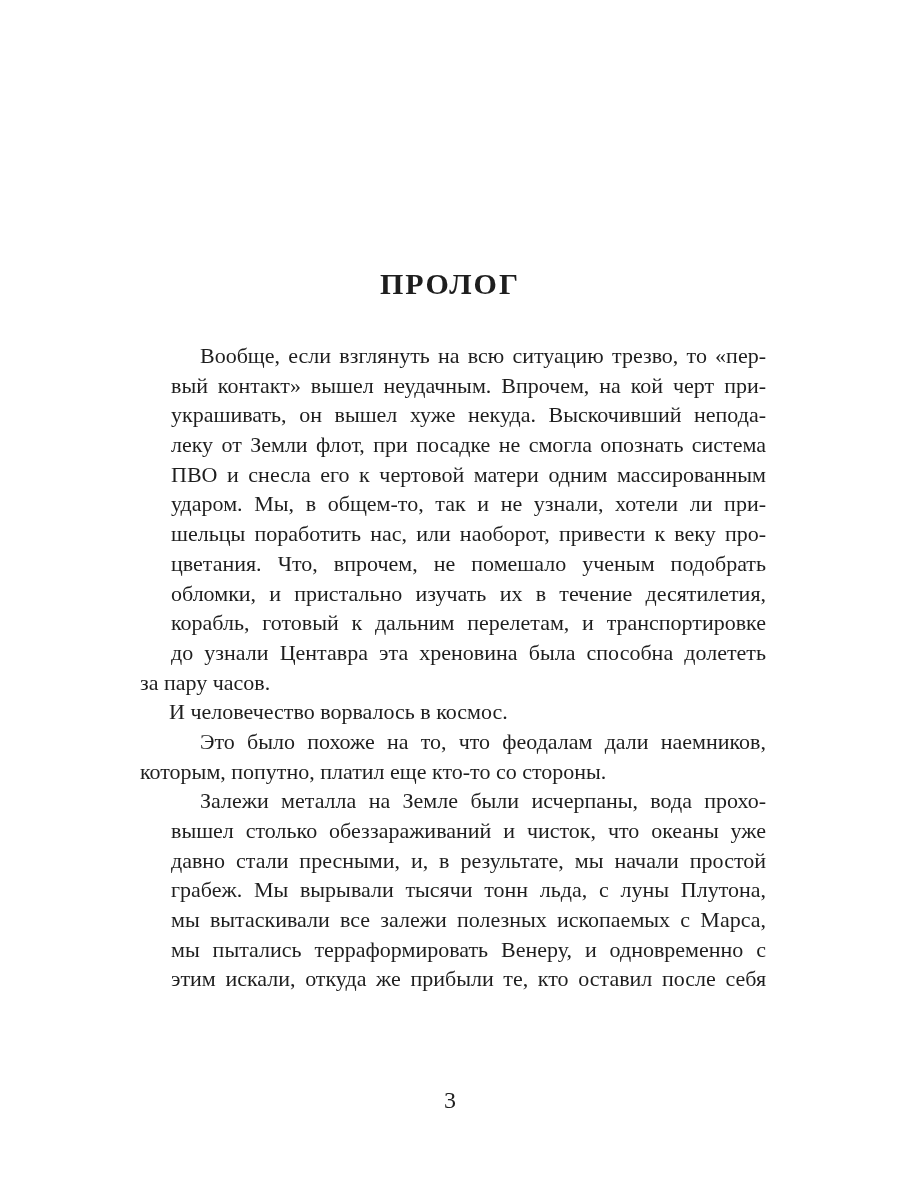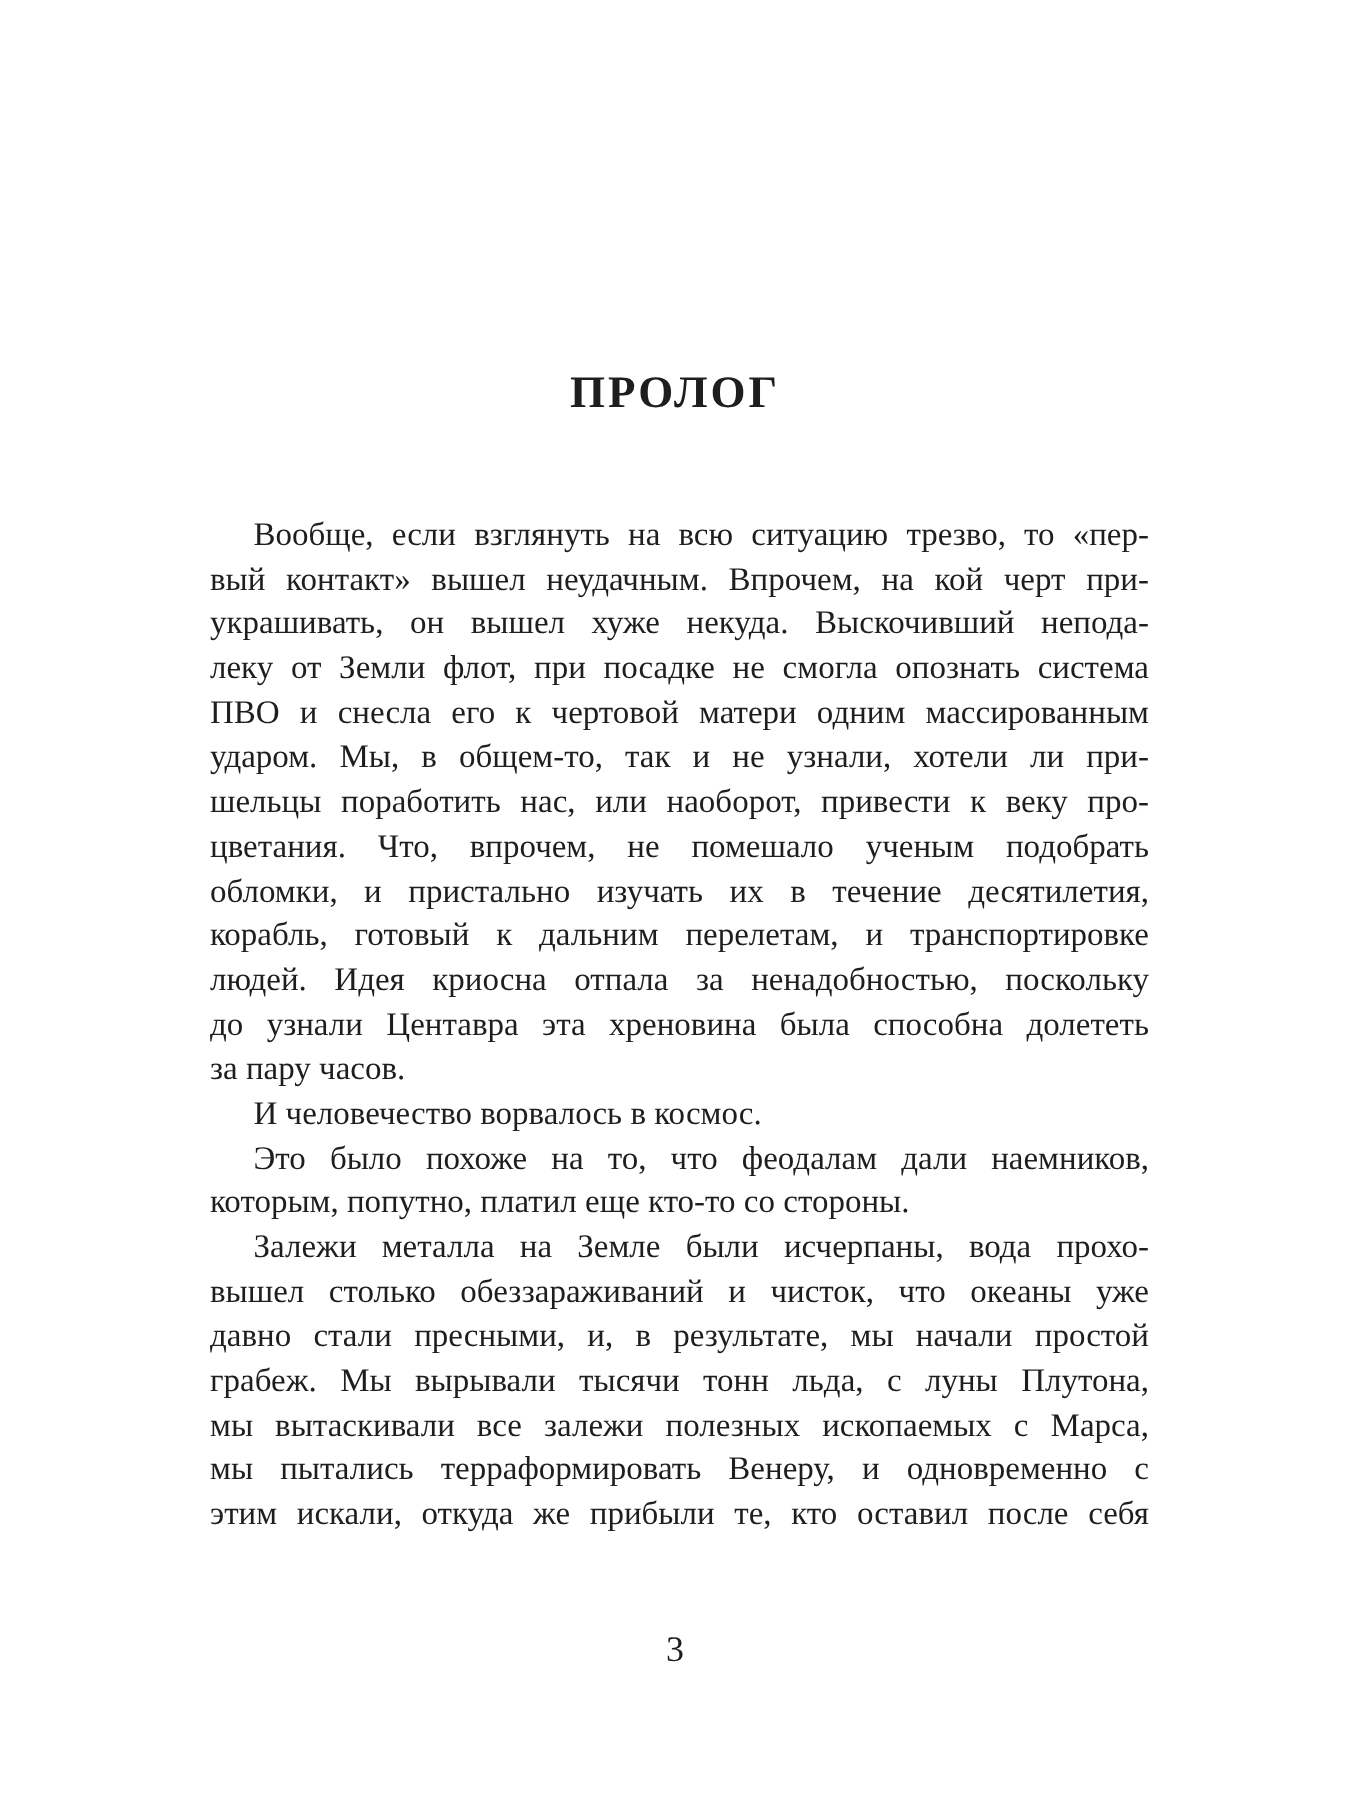--- a/index.html
+++ b/index.html
@@ -14,21 +14,21 @@
     position: relative;
     overflow: hidden;
   }
   .page {
     position: absolute;
     inset: 0;
     background: #ffffff;
   }
   .chapter-title {
     position: absolute;
-    top: 246px;
+    top: 268px;
     left: 137px;
     width: 626px;
     text-align: center;
     font-size: 30px;
     line-height: 32px;
     font-weight: bold;
     letter-spacing: 2px;
   }
   .text-block {
     position: absolute;
@@ -37,21 +37,21 @@
     width: 626px;
     font-size: 22px;
     line-height: 29.7px;
   }
   .text-line {
     text-align: justify;
     text-align-last: justify;
     height: 29.7px;
     white-space: nowrap;
   }
-  .text-line.justified { white-space: normal; }
+  .text-line.justified { white-space: normal; margin-left: 31px; }
   .text-line.indent { text-indent: 29px; }
   .text-line.para-end {
     text-align-last: left;
     white-space: nowrap;
   }
   .page-number {
     position: absolute;
     top: 1086px;
     left: 0;
     width: 900px;
@@ -70,21 +70,20 @@
       <div class="text-line indent justified">Вообще, если взглянуть на всю ситуацию трезво, то «пер-</div>
       <div class="text-line justified">вый контакт» вышел неудачным. Впрочем, на кой черт при-</div>
       <div class="text-line justified">украшивать, он вышел хуже некуда. Выскочивший непода-</div>
       <div class="text-line justified">леку от Земли флот, при посадке не смогла опознать система</div>
       <div class="text-line justified">ПВО и снесла его к чертовой матери одним массированным</div>
       <div class="text-line justified">ударом. Мы, в общем-то, так и не узнали, хотели ли при-</div>
       <div class="text-line justified">шельцы поработить нас, или наоборот, привести к веку про-</div>
       <div class="text-line justified">цветания. Что, впрочем, не помешало ученым подобрать</div>
       <div class="text-line justified">обломки, и пристально изучать их в течение десятилетия,</div>
       <div class="text-line justified">корабль, готовый к дальним перелетам, и транспортировке</div>
-      <div class="text-line justified">людей. Идея криосна отпала за ненадобностью, поскольку</div>
       <div class="text-line justified">до узнали Центавра эта хреновина была способна долететь</div>
       <div class="text-line para-end">за пару часов.</div>
       <div class="text-line indent para-end">И человечество ворвалось в космос.</div>
       <div class="text-line indent justified">Это было похоже на то, что феодалам дали наемников,</div>
       <div class="text-line para-end">которым, попутно, платил еще кто-то со стороны.</div>
       <div class="text-line indent justified">Залежи металла на Земле были исчерпаны, вода прохо-</div>
       <div class="text-line justified">вышел столько обеззараживаний и чисток, что океаны уже</div>
       <div class="text-line justified">давно стали пресными, и, в результате, мы начали простой</div>
       <div class="text-line justified">грабеж. Мы вырывали тысячи тонн льда, с луны Плутона,</div>
       <div class="text-line justified">мы вытаскивали все залежи полезных ископаемых с Марса,</div>

